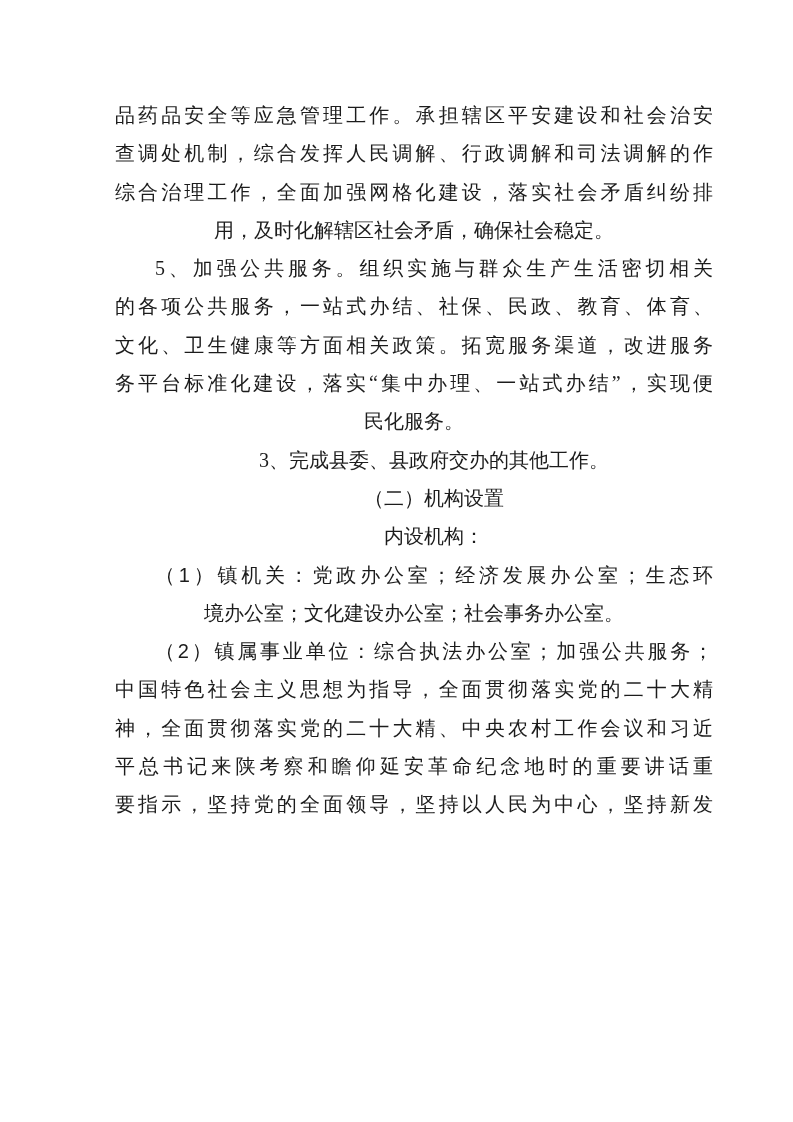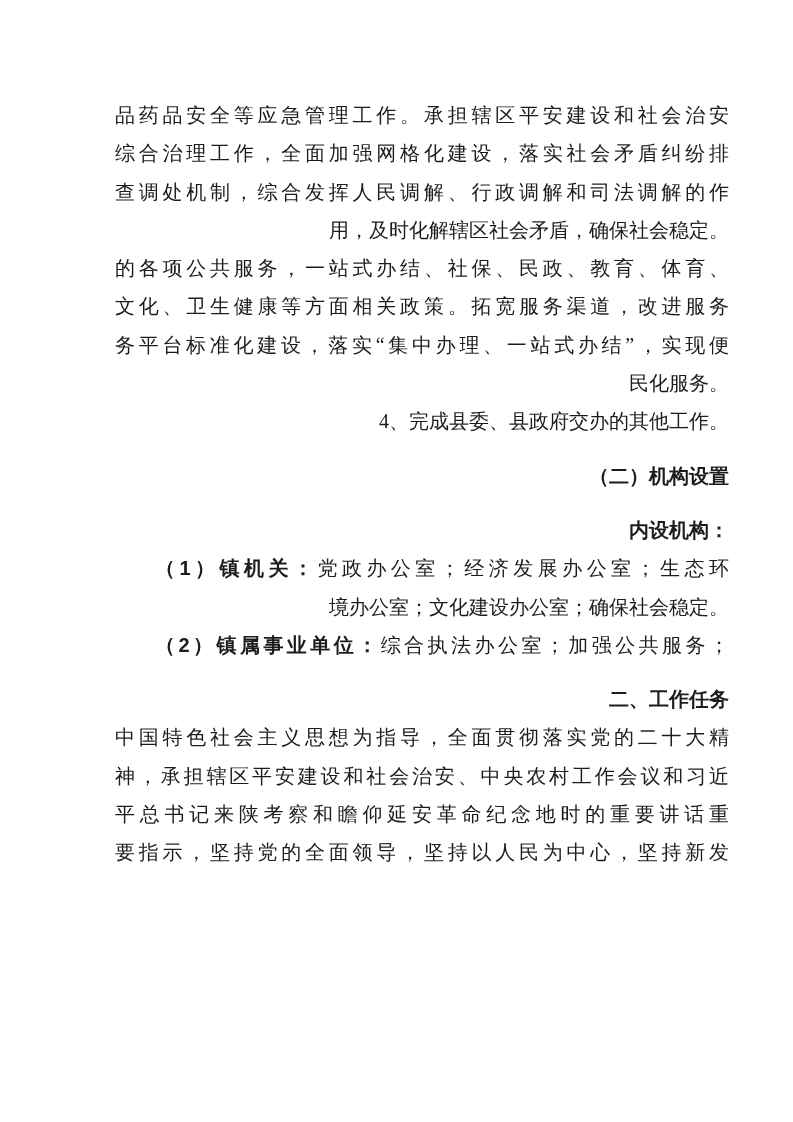--- a/index.html
+++ b/index.html
@@ -11,72 +11,71 @@
     width: 793px;
     height: 1122px;
     overflow: hidden;
     font-family: "Liberation Serif", "DejaVu Serif", serif;
   }
   .page {
     box-sizing: border-box;
     width: 793px;
     height: 1122px;
     background: #ffffff;
-    padding: 96px 64px 0 115px;
+    padding: 96px 80px 0 115px;
     color: #1c1c1c;
   }
   .ln {
     font-size: 20px;
     line-height: 38.3px;
     height: 38.3px;
-    text-align: right;
+    text-align: center;
     color: #1c1c1c;
   }
   
   .fill {
     text-align: justify;
     text-align-last: justify;
     text-justify: inter-character;
   }
   
   .indent {
     text-indent: 2em;
   }
   
   .bold {
-    font-weight: 700;
+    font-weight: 400;
     font-family: "Liberation Sans", "DejaVu Sans", sans-serif;
-    margin-top: 16px;
   }
 </style>
 </head>
 <body>
 
 <div class="page">
 
   <div class="ln fill">品药品安全等应急管理工作。承担辖区平安建设和社会治安</div>
+  <div class="ln fill">查调处机制，综合发挥人民调解、行政调解和司法调解的作</div>
   <div class="ln fill">综合治理工作，全面加强网格化建设，落实社会矛盾纠纷排</div>
-  <div class="ln fill">查调处机制，综合发挥人民调解、行政调解和司法调解的作</div>
   <div class="ln">用，及时化解辖区社会矛盾，确保社会稳定。</div>
 
+  <div class="ln indent fill">5、加强公共服务。组织实施与群众生产生活密切相关</div>
   <div class="ln fill">的各项公共服务，一站式办结、社保、民政、教育、体育、</div>
   <div class="ln fill">文化、卫生健康等方面相关政策。拓宽服务渠道，改进服务</div>
   <div class="ln fill">务平台标准化建设，落实“集中办理、一站式办结”，实现便</div>
   <div class="ln">民化服务。</div>
 
-  <div class="ln indent">4、完成县委、县政府交办的其他工作。</div>
+  <div class="ln indent">3、完成县委、县政府交办的其他工作。</div>
 
   <div class="ln indent bold">（二）机构设置</div>
   <div class="ln indent bold">内设机构：</div>
 
   <div class="ln indent fill"><span class="bold">（1）镇机关：</span><span>党政办公室；经济发展办公室；生态环</span></div>
-  <div class="ln">境办公室；文化建设办公室；确保社会稳定。</div>
+  <div class="ln">境办公室；文化建设办公室；社会事务办公室。</div>
 
   <div class="ln indent fill"><span class="bold">（2）镇属事业单位：</span><span>综合执法办公室；加强公共服务；</span></div>
 
-  <div class="ln indent bold">二、工作任务</div>
 
   <div class="ln fill">中国特色社会主义思想为指导，全面贯彻落实党的二十大精</div>
-  <div class="ln fill">神，承担辖区平安建设和社会治安、中央农村工作会议和习近</div>
+  <div class="ln fill">神，全面贯彻落实党的二十大精、中央农村工作会议和习近</div>
   <div class="ln fill">平总书记来陕考察和瞻仰延安革命纪念地时的重要讲话重</div>
   <div class="ln fill">要指示，坚持党的全面领导，坚持以人民为中心，坚持新发</div>
 
 </div>
 
 </body></html>

